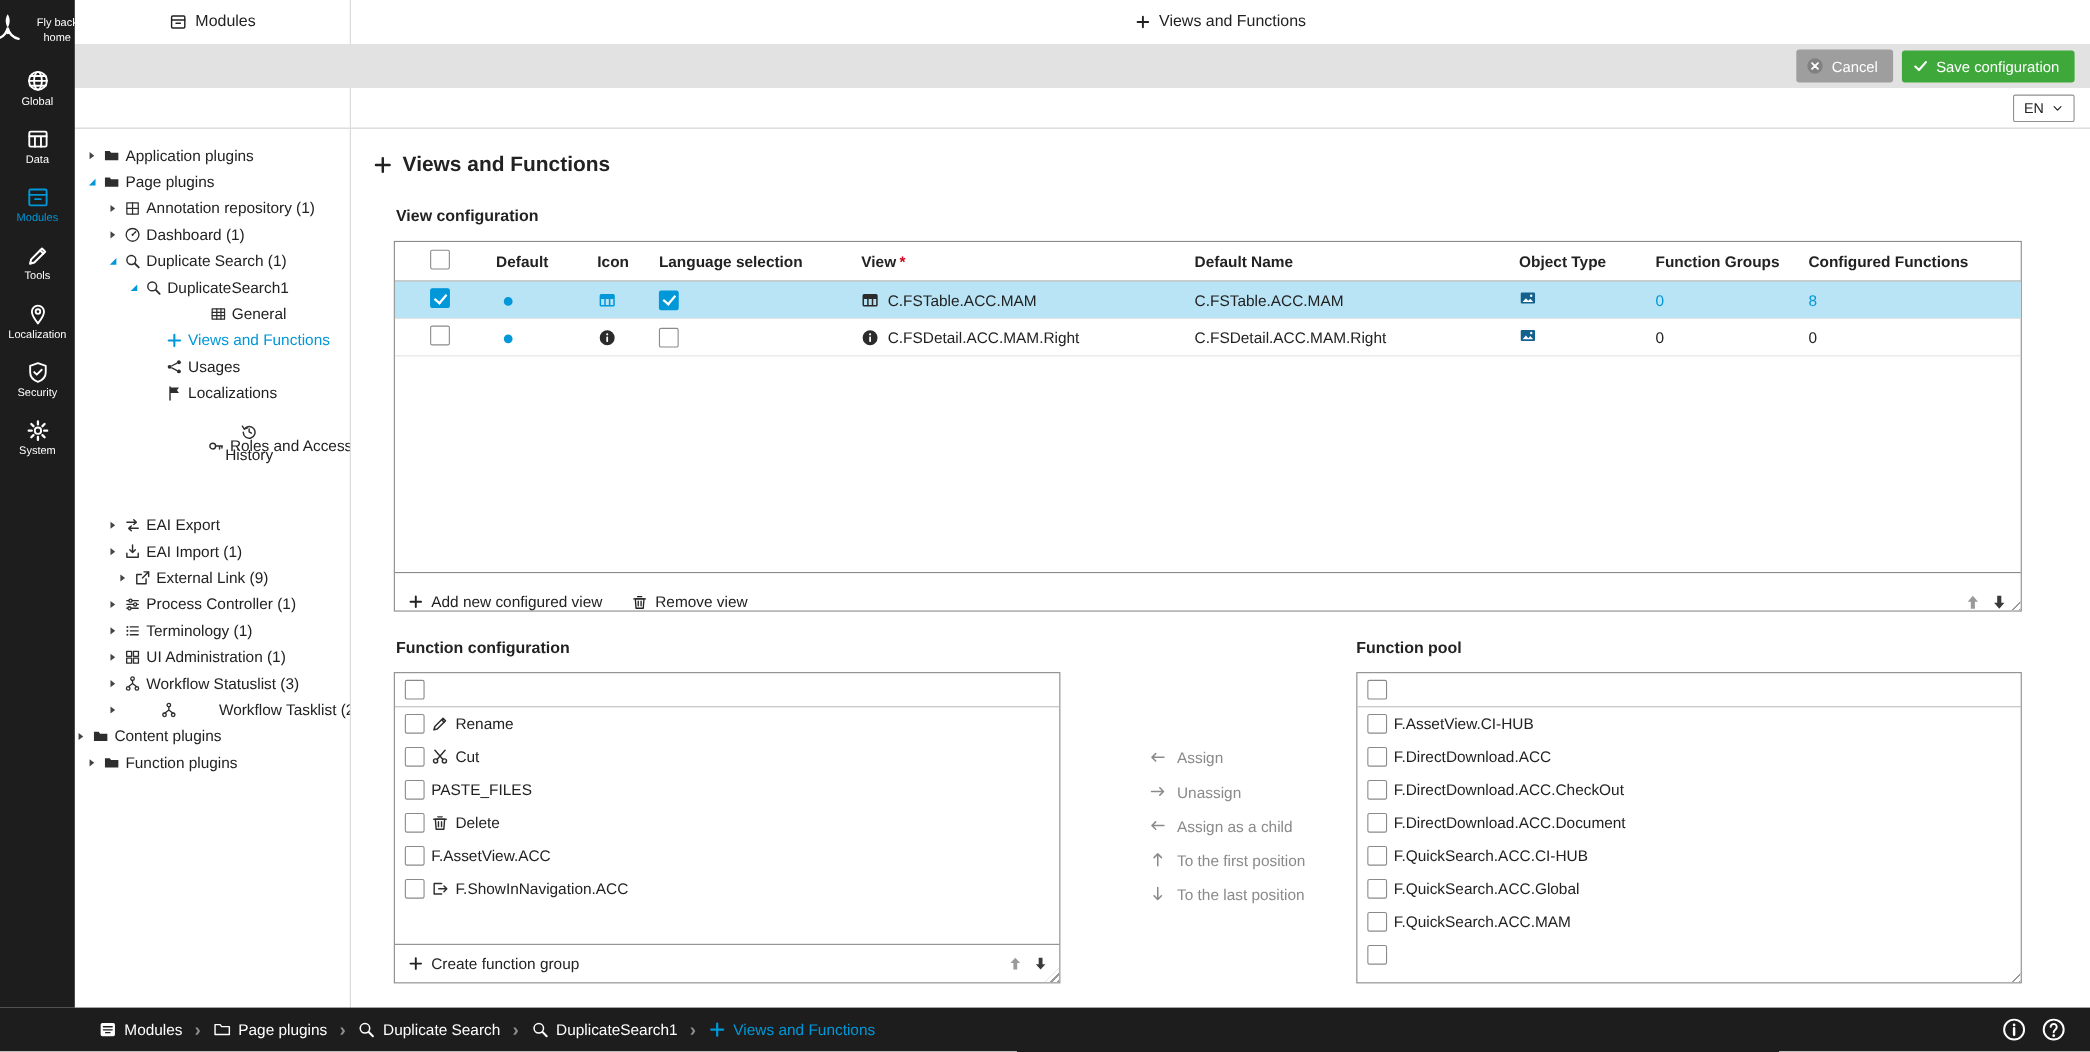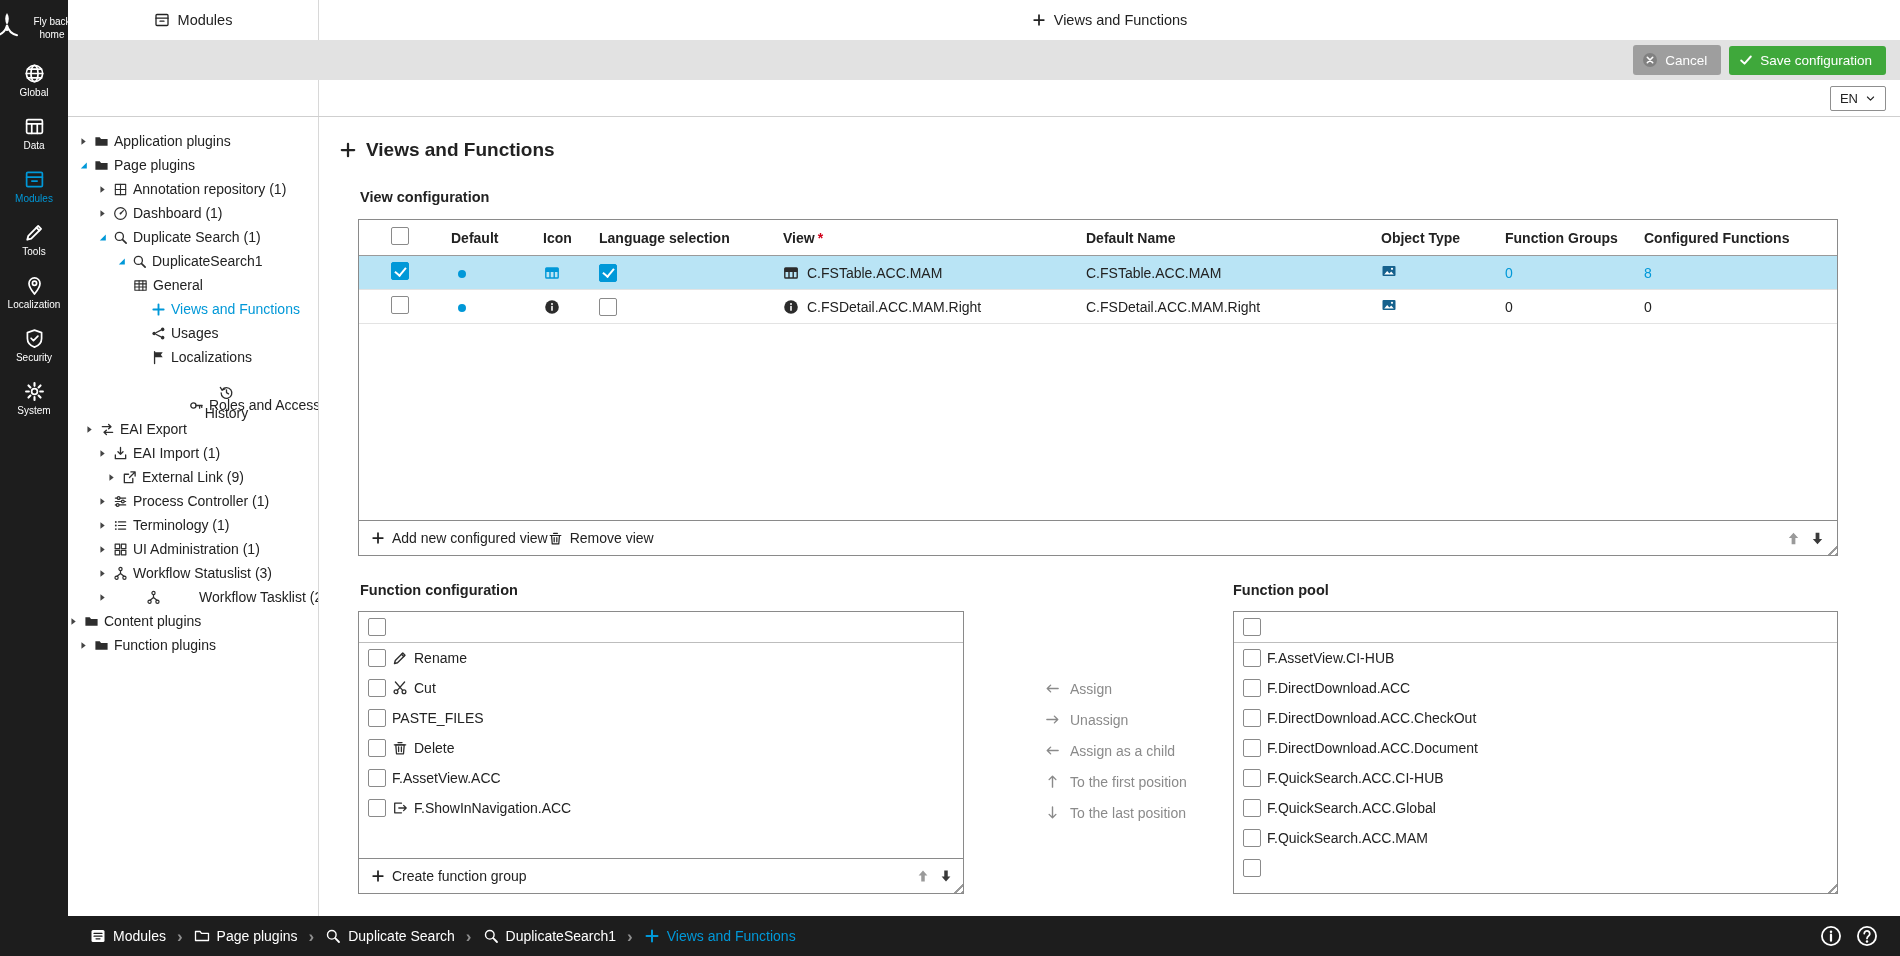--- a/index.html
+++ b/index.html
@@ -73,21 +73,21 @@
 .req{color:#d0021b;margin-left:3px}
 .tbl-blue{color:var(--accent)}
 .tbl-dark{color:#2b2b2b}
 .info-dark{color:#2b2b2b}
 .obj-ic{color:#15618d}
 .num-link{color:var(--accent)}
 .cb{width:18px;height:18px;border:1.5px solid #8a8a8a;border-radius:2px;background:#fff;display:inline-block;position:relative;flex:none;cursor:pointer}
 .cb.checked{background:var(--accent);border-color:var(--accent)}
 .cb.checked::after{content:"";position:absolute;left:5px;top:1.5px;width:5px;height:9px;border:solid #fff;border-width:0 2.5px 2.5px 0;transform:rotate(40deg)}
 .radio-default{width:7px;height:7px;border:4px solid var(--accent);border-radius:50%;display:inline-block;background:#fff;cursor:pointer}
-.vc-toolbar{display:flex;align-items:center;height:35px;border-top:1px solid #8a8a8a;padding:0 12px;}
+.vc-toolbar{display:flex;align-items:flex-end;height:35px;border-top:1px solid #8a8a8a;padding:0 12px;gap:26px}
 .tool-btn{display:inline-flex;align-items:center;gap:7px;background:none;border:none;font-size:14px;font-family:inherit;color:#222;cursor:pointer}
 .spacer{flex:1}
 .movegrp{display:flex;align-items:center;gap:9px}
 .move.up{color:#9a9a9a;cursor:pointer}
 .move.down{color:#3a3a3a;cursor:pointer}
 .resize-corner{position:absolute;right:0;bottom:0;width:13px;height:13px;background:repeating-linear-gradient(135deg,transparent 0 3px,#9a9a9a 3px 4.5px);clip-path:polygon(100% 0,100% 100%,0 100%);cursor:nwse-resize}
 
 .list-panel{position:absolute;top:494px;height:283px;border:1px solid #8a8a8a;background:#fff}
 .fc-panel{left:39px;width:606px}
 .pool-panel{left:914px;width:605px}
@@ -319,21 +319,21 @@
             </svg>
           </span>
           <span class="tree-ic ic15" data-icon="search">
             <svg viewBox="0 0 16 16" fill="none" stroke="currentColor" stroke-width="1.4" stroke-linecap="round" stroke-linejoin="round">
               <circle cx="6.8" cy="6.8" r="4.3"></circle>
               <path d="M10.2 10.2L14 14" stroke-width="1.8"></path>
             </svg>
           </span>
           <span class="tree-label">DuplicateSearch1</span>
         </div>
-        <div class="tree-row" style="padding-left: 49px;">
+        <div class="tree-row" style="padding-left: 49px; justify-content: center;">
           <span class="tree-exp"></span>
           <span class="tree-ic ic15" data-icon="grid">
             <svg viewBox="0 0 16 16" fill="none" stroke="currentColor" stroke-width="1.2" stroke-linecap="round" stroke-linejoin="round">
               <rect x="2" y="3" width="12" height="10"></rect>
               <path d="M2 6.3h12M2 9.6h12M6.5 3v10M10.5 3v10"></path>
             </svg>
           </span>
           <span class="tree-label">General</span>
         </div>
         <div class="tree-row selected" style="padding-left: 67px;">
@@ -381,21 +381,21 @@
         <div class="tree-row" style="padding-left: 105px;">
           <span class="tree-exp"></span>
           <span class="tree-ic ic15" data-icon="key">
             <svg viewBox="0 0 16 16" fill="none" stroke="currentColor" stroke-width="1.4" stroke-linecap="round" stroke-linejoin="round">
               <circle cx="4.7" cy="8" r="2.8"></circle>
               <path d="M7.5 8H14M11.3 8v2.8M13.6 8v2"></path>
             </svg>
           </span>
           <span class="tree-label">Roles and Access</span>
         </div>
-        <div class="tree-row" style="padding-left: 16px;">
+        <div class="tree-row" style="padding-left: 29px; margin-top: 48px;">
           <span class="tree-exp" data-icon="caret-right">
             <svg viewBox="0 0 16 16">
               <path d="M5 3.3L11.2 8 5 12.7z" fill="currentColor"></path>
             </svg>
           </span>
           <span class="tree-ic ic15" data-icon="eai-export">
             <svg viewBox="0 0 16 16" fill="none" stroke="currentColor" stroke-width="1.4" stroke-linecap="round" stroke-linejoin="round">
               <path d="M2.5 5h9M9.2 2.7L11.7 5 9.2 7.3M13.5 11h-9M6.8 8.7L4.3 11l2.5 2.3"></path>
             </svg>
           </span>

